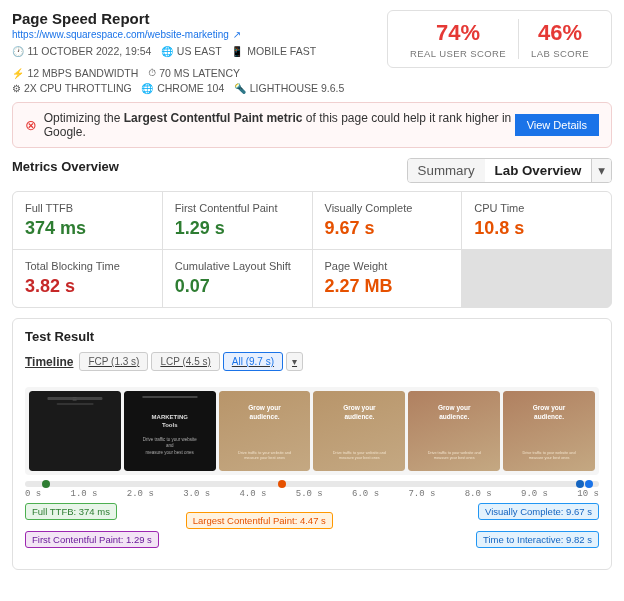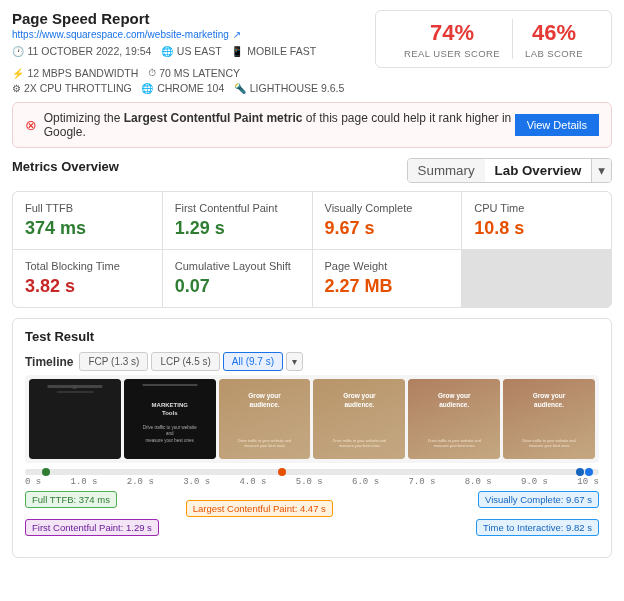--- a/index.html
+++ b/index.html
@@ -8,21 +8,21 @@
 
     
     .header { display: flex; justify-content: space-between; align-items: flex-start; margin-bottom: 8px; }
     .header-left { flex: 1; }
     .page-title { font-size: 15px; font-weight: 700; color: #222; }
     .page-url { font-size: 10px; color: #1a73e8; margin: 2px 0 5px 0; display: flex; align-items: center; gap: 4px; }
     .page-url a { color: #1a73e8; text-decoration: none; }
     .meta-row { display: flex; flex-wrap: wrap; gap: 10px; font-size: 10.5px; color: #555; }
     .meta-item { display: flex; align-items: center; gap: 3px; }
     .meta-icon { font-size: 10px; }
-    .scores-box { display: flex; gap: 8px; border: 1px solid #e0e0e0; border-radius: 6px; padding: 8px 28px; align-items: center; }
+    .scores-box { display: flex; gap: 8px; border: 1px solid #e0e0e0; border-radius: 6px; padding: 8px 22px; align-items: center; }
     .score-item { text-align: center; }
     .score-value { font-size: 22px; font-weight: 700; }
     .score-value.red { color: #e53935; }
     .score-label { font-size: 9.5px; color: #777; text-transform: uppercase; letter-spacing: 0.4px; margin-top: 2px; }
     .score-divider { width: 1px; height: 40px; background: #e0e0e0; margin: 0 4px; }
 
     
     .alert { background: #fff8f8; border: 1px solid #f0d0d0; border-radius: 6px; padding: 8px 12px; display: flex; align-items: center; justify-content: space-between; margin-bottom: 10px; font-size: 12px; color: #333; }
     .alert-left { display: flex; align-items: center; gap: 7px; }
     .alert-icon { color: #e53935; font-size: 14px; }
@@ -44,21 +44,21 @@
     .metric-value { font-size: 18px; font-weight: 700; }
     .metric-value.green { color: #2e7d32; }
     .metric-value.orange { color: #e65100; }
     .metric-value.red { color: #c62828; }
 
     
     .test-result { border: 1px solid #e0e0e0; border-radius: 6px; padding: 10px 12px; }
     .test-result-title { font-size: 13px; font-weight: 600; color: #222; margin-bottom: 8px; }
 
     
-    .timeline-header { display: flex; align-items: center; gap: 6px; margin-bottom: 4px; }
+    .timeline-header { display: flex; align-items: center; gap: 6px; margin-bottom: 16px; text-decoration: underline; }
     .timeline-label { font-size: 12px; font-weight: 600; color: #333; }
     .timeline-filter { display: flex; align-items: center; gap: 3px; }
     .filter-btn { padding: 3px 8px; background: #f5f5f5; border: 1px solid #ccc; border-radius: 3px; font-size: 10px; cursor: pointer; color: #555; }
     .filter-btn.active { background: #e8f0fe; border-color: #1a73e8; color: #1a73e8; }
     .filter-dropdown { padding: 3px 5px; background: #f5f5f5; border: 1px solid #ccc; border-radius: 3px; cursor: pointer; font-size: 10px; color: #555; }
 
     
     .screenshots { display: flex; gap: 3px; margin-bottom: 6px; background: #f5f5f5; border-radius: 4px; padding: 4px; overflow: hidden; }
     .screenshot { flex: 1; border-radius: 3px; overflow: hidden; position: relative; }
     .screenshot-placeholder { width: 100%; height: 80px; border-radius: 3px; }

